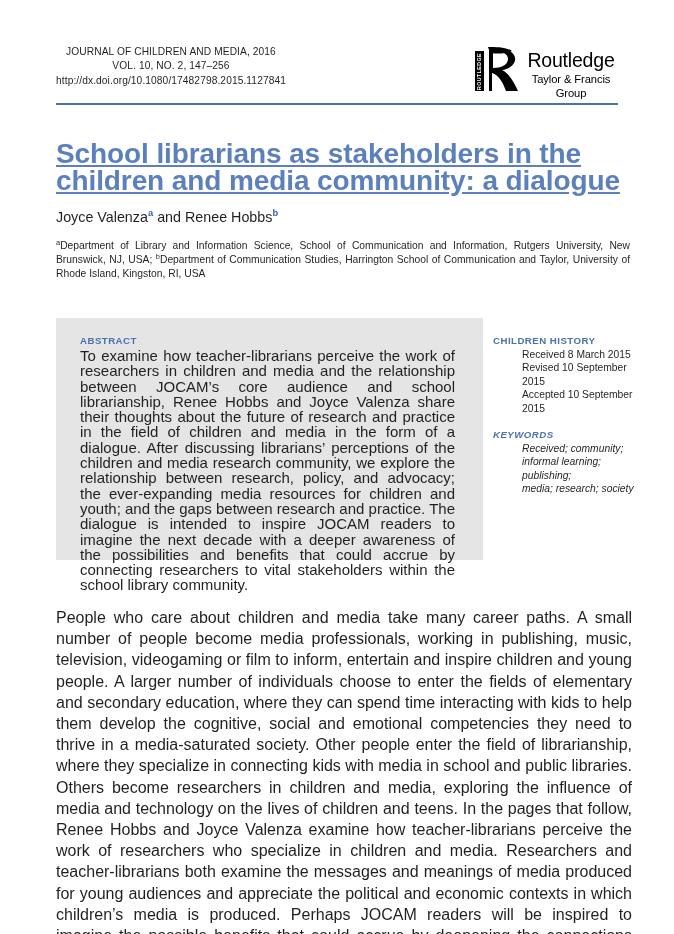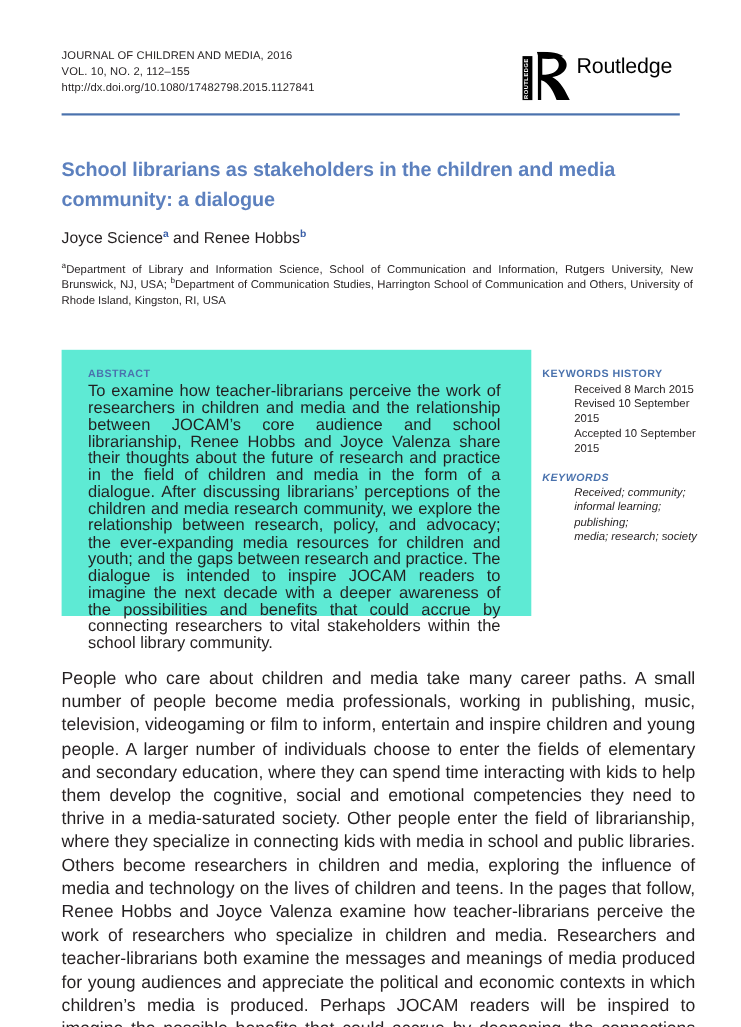--- a/index.html
+++ b/index.html
@@ -23,20 +23,21 @@
     height: 934px;
   }
 
   
   .masthead {
     position: absolute;
     left: 56px;
     top: 45px;
     width: 562px;
     height: 58px;
+    text-align: center;
   }
   .journal-meta {
     position: absolute;
     left: 0;
     top: 0;
     font-size: 10.2px;
     line-height: 14.4px;
     letter-spacing: 0.1px;
     color: #231f20;
     white-space: nowrap;
@@ -107,25 +108,26 @@
     height: 2.2px;
     background: #4a72ad;
   }
 
   
   .title {
     position: absolute;
     left: 56px;
     top: 141px;
     width: 576px;
-    font-size: 18px;
+    font-size: 28px;
     line-height: 26.5px;
     font-weight: bold;
     color: #5c80be;
     letter-spacing: -0.1px;
+    text-decoration: underline;
   }
 
   .authors {
     position: absolute;
     left: 56px;
     top: 207px;
     width: 576px;
     font-size: 14.3px;
     line-height: 20px;
     color: #231f20;
@@ -154,21 +156,21 @@
     line-height: 0;
   }
 
   
   .abstract-box {
     position: absolute;
     left: 56px;
     top: 318px;
     width: 427px;
     height: 242px;
-    background: #5eead4;
+    background: #e5e5e5;
   }
   .abstract-inner {
     position: absolute;
     left: 24px;
     top: 16px;
     width: 375px;
   }
   .section-label {
     font-size: 9.7px;
     font-weight: bold;
@@ -215,56 +217,57 @@
 </style>
 </head>
 <body>
 
 <div class="page">
 
   <div class="masthead">
 
     <div class="journal-meta">
       <div>JOURNAL OF CHILDREN AND MEDIA, 2016</div>
-      <div>VOL. 10, NO. 2, 112–155</div>
+      <div>VOL. 10, NO. 2, 147–256</div>
       <div>http://dx.doi.org/10.1080/17482798.2015.1127841</div>
     </div>
 
     <div class="publisher-logo">
       <div class="logo-mark">
         <div class="logo-vert">ROUTLEDGE</div>
         <svg class="logo-r" width="34" height="46" viewBox="0 0 34 46">
           <path d="M3 2 C12 1, 24 1, 28 8 C32 15, 25 22, 16 23 C24 27, 28 36, 32 44 L20 44 C17 36, 13 28, 6 26 L6 44 L3 44 Z M7 5 L7 21 C15 21, 22 18, 22 12 C22 6, 15 4, 7 5 Z" fill="#000000"></path>
           <path d="M2 0 C10 0, 20 0, 26 4 C20 7, 12 7, 4 6 Z" fill="#000000"></path>
         </svg>
       </div>
       <div class="logo-words">
         <div class="logo-name">Routledge</div>
+        <div class="logo-tagline">Taylor &amp; Francis Group</div>
       </div>
     </div>
   </div>
 
   <div class="rule"></div>
 
   <div class="title">School librarians as stakeholders in the children and media community: a dialogue</div>
 
-  <div class="authors"><span>Joyce Science</span><sup>a</sup><span> and Renee Hobbs</span><sup>b</sup></div>
-
-  <div class="affiliations"><sup>a</sup><span>Department of Library and Information Science, School of Communication and Information, Rutgers University, New Brunswick, NJ, USA; </span><sup>b</sup><span>Department of Communication Studies, Harrington School of Communication and Others, University of Rhode Island, Kingston, RI, USA</span></div>
+  <div class="authors"><span>Joyce Valenza</span><sup>a</sup><span> and Renee Hobbs</span><sup>b</sup></div>
+
+  <div class="affiliations"><sup>a</sup><span>Department of Library and Information Science, School of Communication and Information, Rutgers University, New Brunswick, NJ, USA; </span><sup>b</sup><span>Department of Communication Studies, Harrington School of Communication and Taylor, University of Rhode Island, Kingston, RI, USA</span></div>
 
   <div class="abstract-box">
     <div class="abstract-inner">
       <div class="section-label">ABSTRACT</div>
       <div class="abstract-text">To examine how teacher-librarians perceive the work of researchers in children and media and the relationship between JOCAM’s core audience and school librarianship, Renee Hobbs and Joyce Valenza share their thoughts about the future of research and practice in the field of children and media in the form of a dialogue. After discussing librarians’ perceptions of the children and media research community, we explore the relationship between research, policy, and advocacy; the ever-expanding media resources for children and youth; and the gaps between research and practice. The dialogue is intended to inspire JOCAM readers to imagine the next decade with a deeper awareness of the possibilities and benefits that could accrue by connecting researchers to vital stakeholders within the school library community.</div>
     </div>
   </div>
 
   <div class="sidebar">
     <div class="sidebar-block">
-      <div class="section-label">KEYWORDS HISTORY</div>
+      <div class="section-label">CHILDREN HISTORY</div>
       <div class="sidebar-line">Received 8 March 2015</div>
       <div class="sidebar-line">Revised 10 September 2015</div>
       <div class="sidebar-line">Accepted 10 September 2015</div>
     </div>
     <div class="sidebar-block">
       <div class="section-label">KEYWORDS</div>
       <div class="sidebar-line">Received; community;</div>
       <div class="sidebar-line">informal learning; publishing;</div>
       <div class="sidebar-line">media; research; society</div>
     </div>

